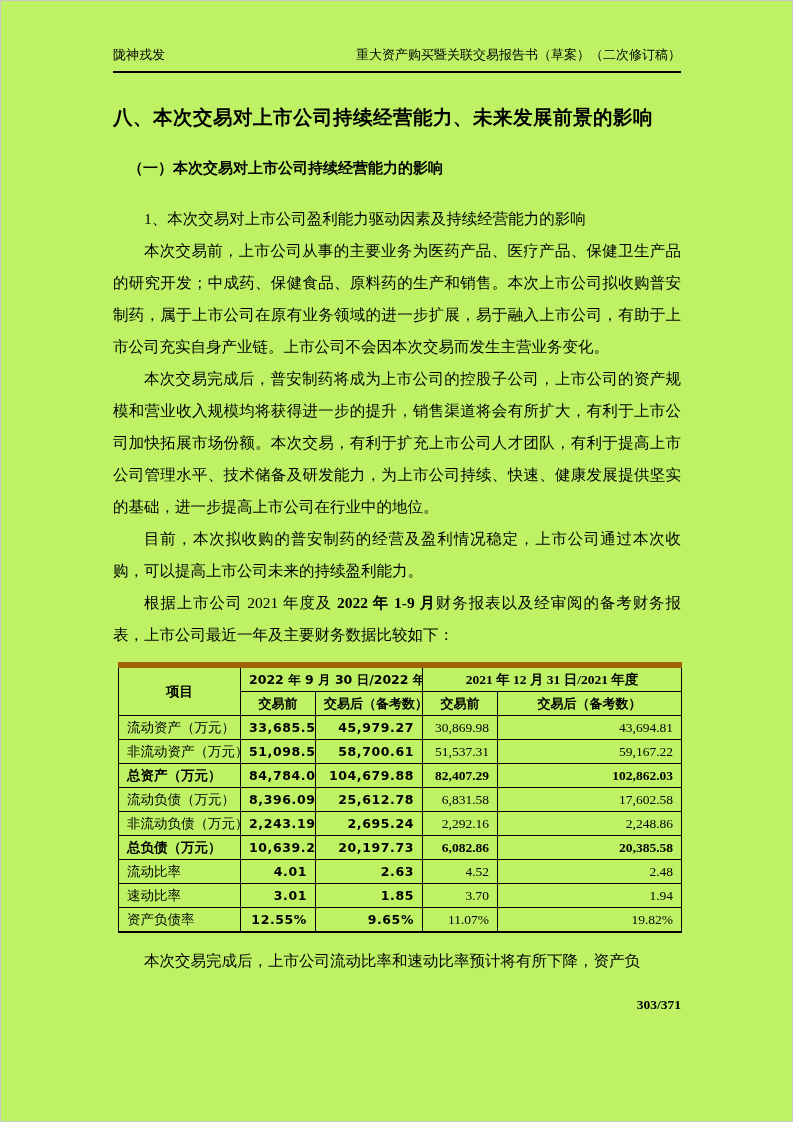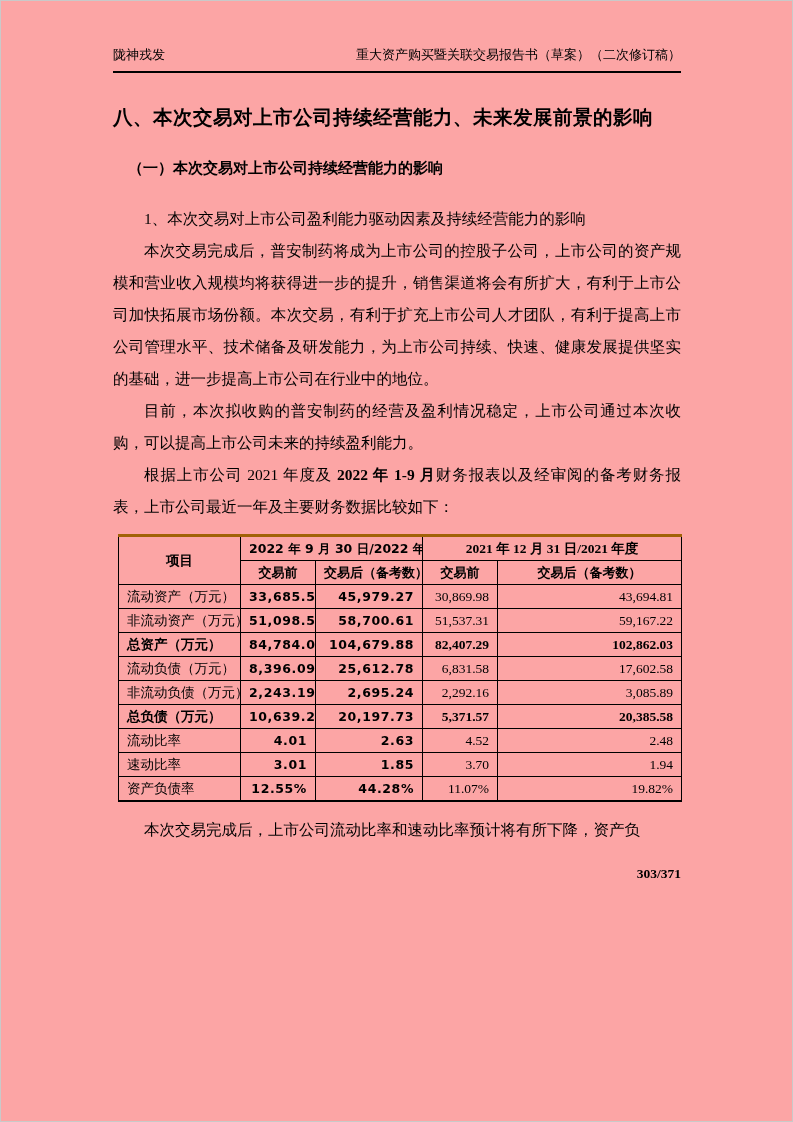--- a/index.html
+++ b/index.html
@@ -2,21 +2,21 @@
 <html lang="zh"><head>
 <meta charset="utf-8">
 <style>
   html,body { margin:0; padding:0; background:#ffffff; }
   .page {
     position:relative;
     width:793px; height:1122px;
     margin:0 auto;
     box-sizing:border-box;
     padding:46px 112px 0 113px;
-    background:#fca5a5;
+    background:#bef264;
     box-shadow: inset 0 0 0 1px #c9c9c9;
     overflow:hidden;
     color:#000;
     font-family:"Liberation Serif","DejaVu Serif",serif;
   }
   
   .runhead {
     display:flex; justify-content:space-between; align-items:flex-end;
     font-size:13px; line-height:18px;
     border-bottom:2px solid #000;
@@ -41,21 +41,21 @@
     text-indent:2em;
     text-align:justify;
   }
   p.body b { font-weight:bold;margin-top:24px; }
   
   table.fin {
     border-collapse:collapse;
     table-layout:fixed;
     width:563px;
     margin:11px 0 12px 5px;
-    border-top:3px solid #a16207;
+    border-top:6px solid #a16207;
     border-bottom:2px solid #000;
     font-size:13.5px;
   }
   table.fin th, table.fin td {
     border:1px solid #000;
     padding:3px 8px;
     height:17px;
     line-height:17px;
     overflow:hidden;
     white-space:nowrap;
@@ -87,20 +87,21 @@
   <div class="runhead">
     <span>陇神戎发</span>
     <span>重大资产购买暨关联交易报告书（草案）（二次修订稿）</span>
   </div>
 
   <div class="h1">八、本次交易对上市公司持续经营能力、未来发展前景的影响</div>
 
   <div class="h2">（一）本次交易对上市公司持续经营能力的影响</div>
 
   <p class="body">1、本次交易对上市公司盈利能力驱动因素及持续经营能力的影响</p>
+  <p class="body">本次交易前，上市公司从事的主要业务为医药产品、医疗产品、保健卫生产品的研究开发；中成药、保健食品、原料药的生产和销售。本次上市公司拟收购普安制药，属于上市公司在原有业务领域的进一步扩展，易于融入上市公司，有助于上市公司充实自身产业链。上市公司不会因本次交易而发生主营业务变化。</p>
   <p class="body">本次交易完成后，普安制药将成为上市公司的控股子公司，上市公司的资产规模和营业收入规模均将获得进一步的提升，销售渠道将会有所扩大，有利于上市公司加快拓展市场份额。本次交易，有利于扩充上市公司人才团队，有利于提高上市公司管理水平、技术储备及研发能力，为上市公司持续、快速、健康发展提供坚实的基础，进一步提高上市公司在行业中的地位。</p>
   <p class="body">目前，本次拟收购的普安制药的经营及盈利情况稳定，上市公司通过本次收购，可以提高上市公司未来的持续盈利能力。</p>
   <p class="body"><span>根据上市公司 2021 年度及 </span><b>2022 年 1-9 月</b><span>财务报表以及经审阅的备考财务报表，上市公司最近一年及主要财务数据比较如下：</span></p>
 
   <table class="fin">
     <colgroup>
       <col style="width:122px">
         <col style="width:75px">
         <col style="width:107px">
         <col style="width:75px">
@@ -146,47 +147,47 @@
         <td class="num num22">8,396.09</td>
         <td class="num num22">25,612.78</td>
         <td class="num num21">6,831.58</td>
         <td class="num num21">17,602.58</td>
       </tr>
       <tr>
         <td class="lbl">非流动负债（万元）</td>
         <td class="num num22">2,243.19</td>
         <td class="num num22">2,695.24</td>
         <td class="num num21">2,292.16</td>
-        <td class="num num21">3,085.89</td>
+        <td class="num num21">2,248.86</td>
       </tr>
       <tr class="boldrow">
         <td class="lbl">总负债（万元）</td>
         <td class="num num22">10,639.27</td>
         <td class="num num22">20,197.73</td>
-        <td class="num num21">5,371.57</td>
+        <td class="num num21">6,082.86</td>
         <td class="num num21">20,385.58</td>
       </tr>
       <tr>
         <td class="lbl">流动比率</td>
         <td class="num num22">4.01</td>
         <td class="num num22">2.63</td>
         <td class="num num21">4.52</td>
         <td class="num num21">2.48</td>
       </tr>
       <tr>
         <td class="lbl">速动比率</td>
         <td class="num num22">3.01</td>
         <td class="num num22">1.85</td>
         <td class="num num21">3.70</td>
         <td class="num num21">1.94</td>
       </tr>
       <tr>
         <td class="lbl">资产负债率</td>
         <td class="num num22">12.55%</td>
-        <td class="num num22">44.28%</td>
+        <td class="num num22">9.65%</td>
         <td class="num num21">11.07%</td>
         <td class="num num21">19.82%</td>
       </tr>
     </tbody>
   </table>
 
   <p class="body">本次交易完成后，上市公司流动比率和速动比率预计将有所下降，资产负</p>
 
   <div class="pageno">303/371</div>
 

